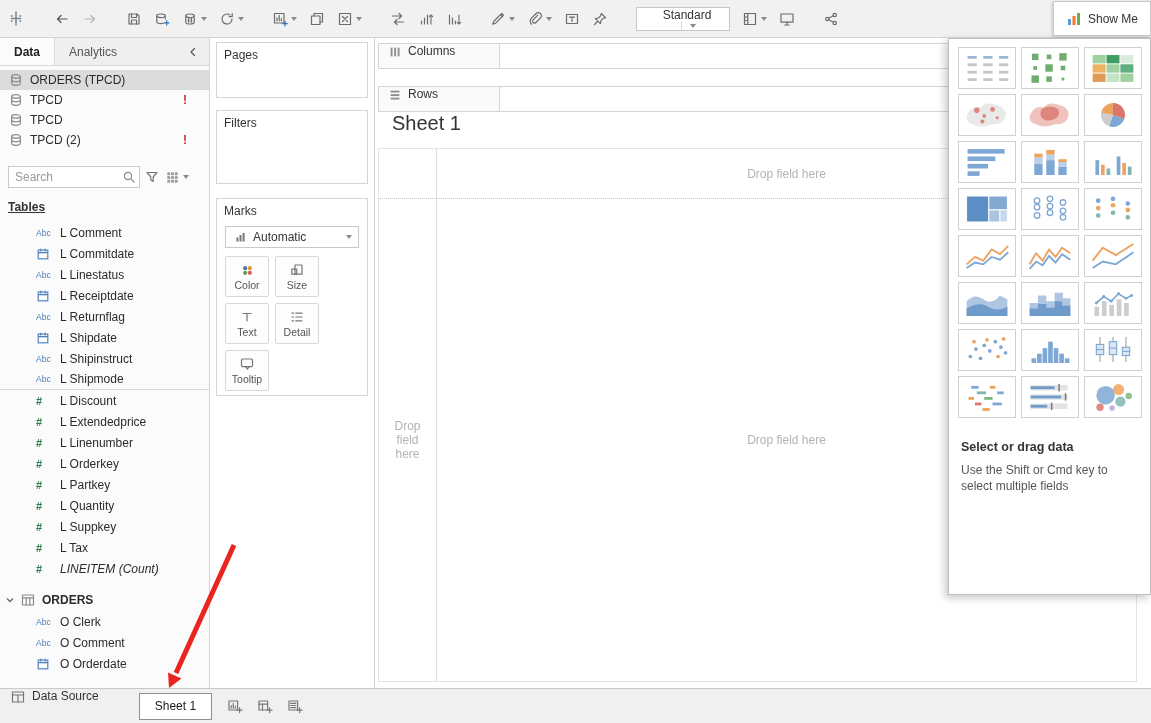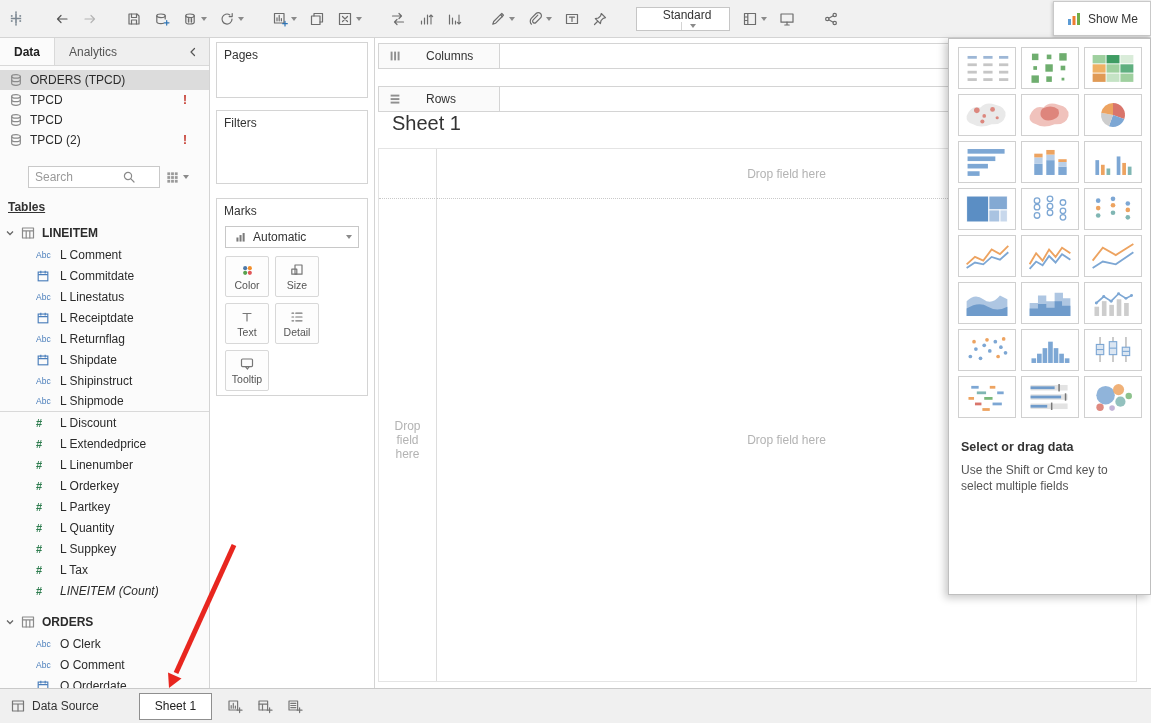--- a/index.html
+++ b/index.html
@@ -27,21 +27,21 @@
   .dp-tab { padding:0 14px; display:flex; align-items:center; color:#555; }
   .dp-tab.active { background:#fbfbfb; font-weight:bold; color:#222; border-right:1px solid #d9d9d9; }
   .dp-collapse { margin-left:auto; padding:0 8px; display:flex; align-items:center; }
   .ds-list { padding-top:4px; }
   .ds-row { height:20px; display:flex; align-items:center; gap:6px; padding:0 8px; color:#2b2b2b; }
   .ds-row.selected { background:#dcdcdc; }
   .ds-name { flex:1; white-space:nowrap; overflow:hidden; }
   .ds-err { color:#c4392e; font-weight:bold; padding-right:14px; }
   .search-row { display:flex; align-items:center; margin:16px 6px 0 8px; gap:4px; }
   .search-box { position:relative; width:132px; }
-  .search-input { width:100%; height:22px; border:1px solid #c9c9c9; background:#fff; font-family:"Liberation Sans",sans-serif; font-size:12px; padding:2px 20px 2px 6px; color:#333; outline:none;margin-left:20px; }
+  .search-input { width:100%; height:22px; border:1px solid #c9c9c9; background:#fff; font-family:"Liberation Sans",sans-serif; font-size:12px; padding:2px 20px 2px 6px; color:#333; outline:none; }
   .search-input::placeholder { color:#9a9a9a; }
   .search-box .ticon { position:absolute; right:3px; top:3px; }
   .viewsel { display:inline-flex; align-items:center; }
   .tables-label { font-weight:bold; color:#333; margin:12px 8px 0; height:16px;text-decoration:underline; }
   .fields { margin-top:6px; }
   .fgroup-header { height:22px; display:flex; align-items:center; gap:4px; padding:0 4px; }
   .fgroup-header:not(:first-child) { margin-top:10px; }
   .fgroup-name { font-weight:bold; color:#2b2b2b; margin-left:2px; }
   .field-row { height:21px; display:flex; align-items:center; padding-left:36px; color:#2b2b2b; }
   .field-row.sep-after { border-bottom:1px solid #d9d9d9; }
@@ -60,40 +60,40 @@
   .mark-type-dd { display:flex; align-items:center; gap:5px; border:1px solid #c8c8c8; background:#fff; height:22px; margin:3px 8px 8px; padding:0 6px; }
   .mark-type-dd .dd-label { flex:1; color:#333; }
   .mark-btns { display:flex; flex-wrap:wrap; gap:6px; padding:0 8px; }
   .mark-btn { width:44px; height:41px; border:1px solid #d8d8d8; border-radius:2px; background:#fdfdfd; display:flex; flex-direction:column; align-items:center; justify-content:center; gap:1px; }
   .mark-btn .mb-label { font-size:10.5px; color:#555; }
 
   
   .canvas { position:absolute; left:375px; top:38px; width:776px; height:650px; background:#fff; }
   .shelf-row { position:absolute; left:3px; right:3px; height:26px; display:flex; }
   .col-row { top:5px; } .row-row { top:48px; }
-  .shelf-label { width:122px; background:#fafafa; border:1px solid #d4d4d4; display:flex; align-items:center; gap:23px; padding:0 8px; color:#333; }
+  .shelf-label { width:122px; background:#fafafa; border:1px solid #d4d4d4; display:flex; align-items:flex-start; gap:5px; padding:0 8px; color:#333; }
   .shelf-area { flex:1; background:#fff; border:1px solid #d4d4d4; border-left:none; }
   .sheet { position:absolute; left:3px; top:64px; width:759px; height:580px; }
   .sheet-title { font-size:20px; color:#333; padding:10px 14px 8px; }
   .sheet-grid { position:absolute; left:0; top:46px; right:0; bottom:0; border:1px solid #e4e4e4; display:grid; grid-template-columns:58px 1fr; grid-template-rows:50px 1fr; }
   .corner { border-right:1px solid #dddddd; border-bottom:1px dotted #c9c9c9; }
   .drop-top { border-bottom:1px dotted #c9c9c9; display:flex; align-items:center; justify-content:center; color:#b3b3b3; }
   .drop-left { border-right:1px solid #dddddd; display:flex; align-items:center; justify-content:center; text-align:center; color:#b3b3b3; padding:0 8px; }
   .drop-main { display:flex; align-items:center; justify-content:center; color:#b3b3b3; }
 
   
   .showme-panel { position:absolute; right:0; top:38px; width:203px; height:557px; background:#fff; border:1px solid #bfbfbf; box-shadow:-3px 3px 8px rgba(0,0,0,.22); z-index:20; padding:8px; }
   .thumb-grid { display:grid; grid-template-columns:repeat(3,58px); gap:5px; justify-content:center; }
   .thumb { width:58px; height:42px; border:1px solid #d0d0d0; background:#fff; display:flex; align-items:center; justify-content:center; }
   .sm-hint-title { font-weight:bold; color:#333; margin:22px 4px 8px; font-size:12.5px; }
   .sm-hint-body { color:#555; margin:0 4px; line-height:1.35; width:160px; }
 
   
   .bottom-bar { position:absolute; left:0; top:688px; width:1151px; height:35px; background:#f0f0f0; border-top:1px solid #c9c9c9; display:flex; align-items:center; z-index:10; }
-  .ds-tabbtn { display:flex; align-items:center; gap:6px; padding:0 10px; color:#333; height:100%; }
+  .ds-tabbtn { display:flex; align-items:flex-start; gap:6px; padding:0 10px; color:#333; height:100%; }
   .sheet-tab { background:#fff; border:1px solid #8f8f8f; height:27px; margin-left:30px; padding:0 15px; display:flex; align-items:center; color:#222; }
   .new-tabs { display:flex; align-items:center; margin-left:6px; }
   .newtab { width:26px; height:26px; display:flex; align-items:center; justify-content:center; margin-left:4px; }
 
   .arrow-overlay { position:absolute; left:0; top:0; pointer-events:none; z-index:60; }
 </style>
 </head>
 <body>
 
 <div class="app">
@@ -381,34 +381,20 @@
               <rect x="2.5" y="10.5" width="3" height="3"></rect>
               <rect x="6.5" y="10.5" width="3" height="3"></rect>
               <rect x="10.5" y="10.5" width="3" height="3"></rect>
             </svg>
           </span>
         <span class="caret"></span>
       </span>
     </div>
     <div class="tables-label">Tables</div>
     <div class="fields">
-        <div class="fgroup-header">
-          <span class="ticon" style="width:12px">
-            <svg width="10" height="10" viewBox="0 0 10 10" fill="none" stroke="#666" stroke-width="1.3">
-              <path d="M2 3.5l3 3 3-3"></path>
-            </svg>
-          </span>
-          <span class="ticon">
-            <svg width="16" height="16" viewBox="0 0 16 16" fill="none" stroke="#8a8a8a" stroke-width="1.2" stroke-linecap="round" stroke-linejoin="round">
-              <rect x="2.5" y="3" width="11" height="10"></rect>
-              <path d="M2.5 5.8h11M6.2 5.8V13M9.8 5.8V13"></path>
-            </svg>
-          </span>
-          <span class="fgroup-name">LINEITEM</span>
-        </div>
         <div class="field-row">
           <span class="f-abc">Abc</span>
           <span class="f-name">L Comment</span>
         </div>
         <div class="field-row">
           <span class="ticon">
             <svg width="14" height="14" viewBox="0 0 16 16" fill="none" stroke="#4a7ebb" stroke-width="1.3">
               <rect x="2.5" y="3.5" width="11" height="10"></rect>
               <path d="M2.5 6.5h11M5.5 2v3M10.5 2v3"></path>
             </svg>

